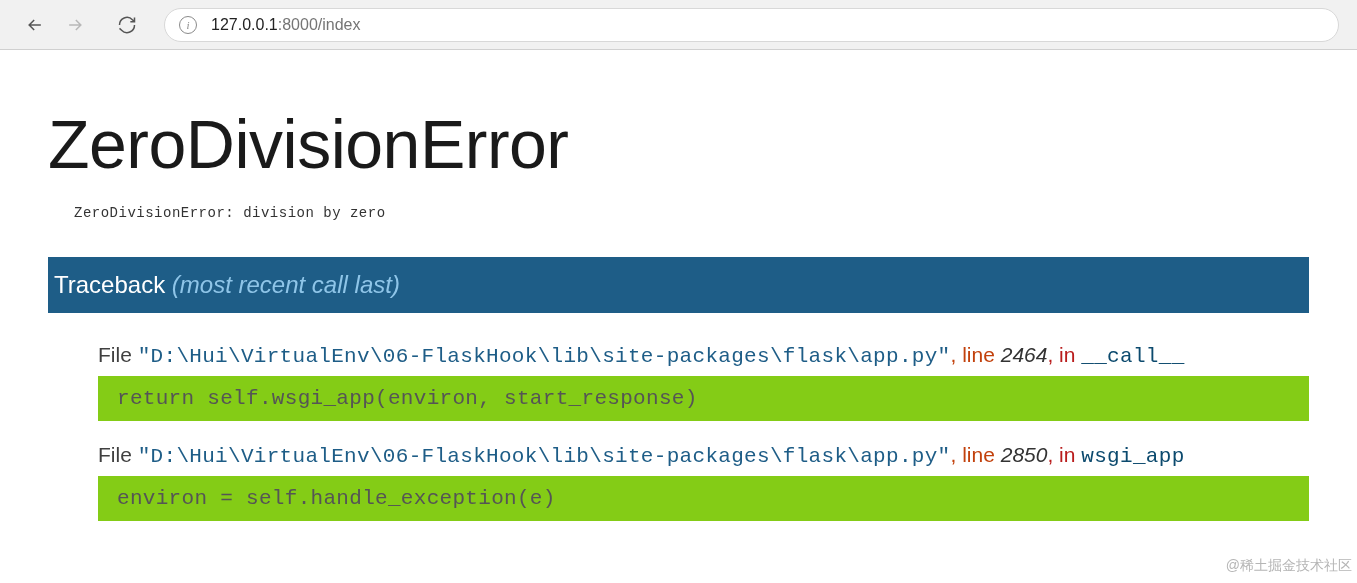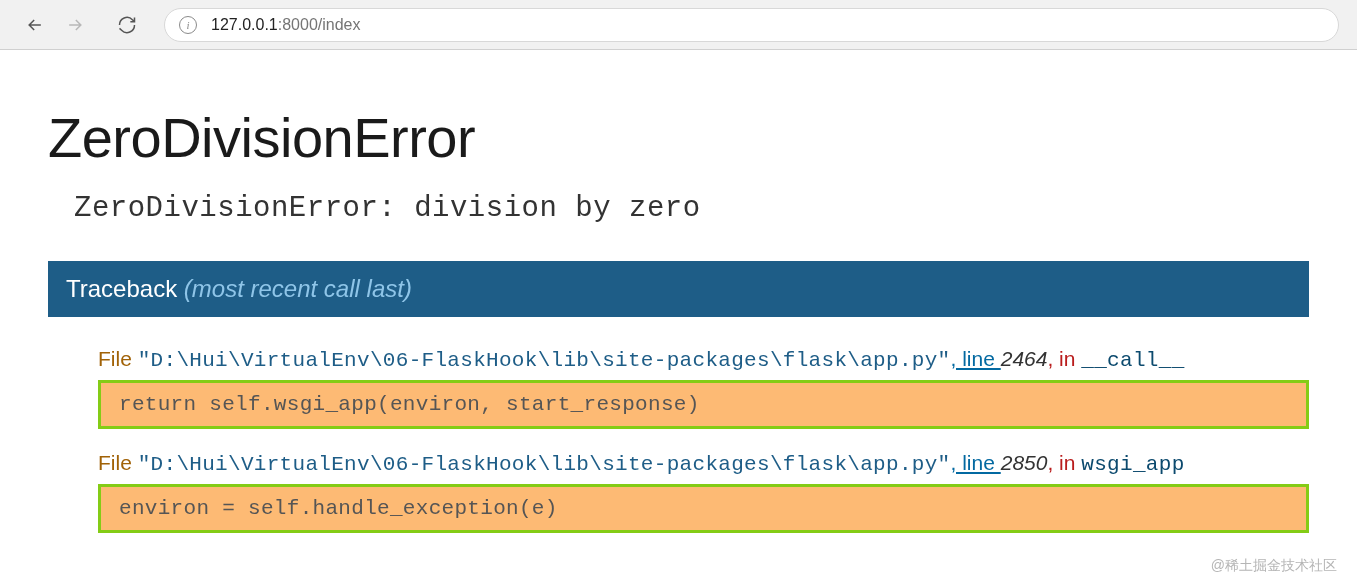--- a/index.html
+++ b/index.html
@@ -81,40 +81,40 @@
       color: #222;
     }
     .url-path {
       color: #757575;
     }
     
     .page {
       padding: 10px 48px 0 48px;
     }
     .error-title {
-      font-size: 56px;
+      font-size: 68px;
       font-weight: 400;
       color: #1a1a1a;
       letter-spacing: -0.5px;
       margin-top: 45px;
       margin-bottom: 22px;
       font-family: "Segoe UI Light", -apple-system, BlinkMacSystemFont, sans-serif;
     }
     .error-message {
       font-family: "Consolas", "Menlo", "Courier New", monospace;
-      font-size: 29px;
+      font-size: 14px;
       color: #333;
       margin-left: 26px;
       margin-bottom: 36px;
       letter-spacing: 0.5px;
     }
     .traceback-header {
       background: #1e5d87;
       color: #fff;
-      padding: 14px 18px;
+      padding: 14px 6px;
       font-size: 24px;
     }
     .traceback-header .tb-label {
       color: #fff;
     }
     .traceback-header .tb-suffix {
       color: #8fc5e8;
       font-style: italic;
       font-weight: 300;
     }
@@ -123,57 +123,56 @@
     }
     .frame {
       margin-bottom: 22px;
     }
     .frame-location {
       font-size: 21px;
       color: #333;
       margin-bottom: 8px;
     }
     .frame-location .file-word {
-      color: #a16207;
+      color: #404040;
     }
     .frame-location .file-path {
       font-family: "Consolas", "Menlo", "Courier New", monospace;
       color: #1e5d87;
       letter-spacing: 0.3px;
     }
     .frame-location .line-word {
-      color: #0369a1;
-      text-decoration: underline;
+      color: #c2410c;
     }
     .frame-location .line-num {
       font-style: italic;
       color: #333;
       margin-top: 9px;
     }
     .frame-location .in-word {
       color: #b91c1c;
     }
     .frame-location .func-name {
       font-family: "Consolas", "Menlo", "Courier New", monospace;
       color: #0c4a6e;
       letter-spacing: 0.3px;
     }
     .code-line {
-      border: 3px solid #84cc16;
+      border: 1px solid #84cc16;
       padding: 10px 18px;
       font-family: "Consolas", "Menlo", "Courier New", monospace;
       font-size: 21px;
       color: #555;
-      background: #fdba74;
+      background: #84cc16;
       letter-spacing: 0.3px;
     }
     
     .watermark {
       position: absolute;
-      right: 20px;
+      right: 5px;
       bottom: 8px;
       font-size: 14px;
       color: #b5b5b5;
       pointer-events: none;
     }
   </style>
 </head>
 <body>
 
 <div class="browser-chrome">

